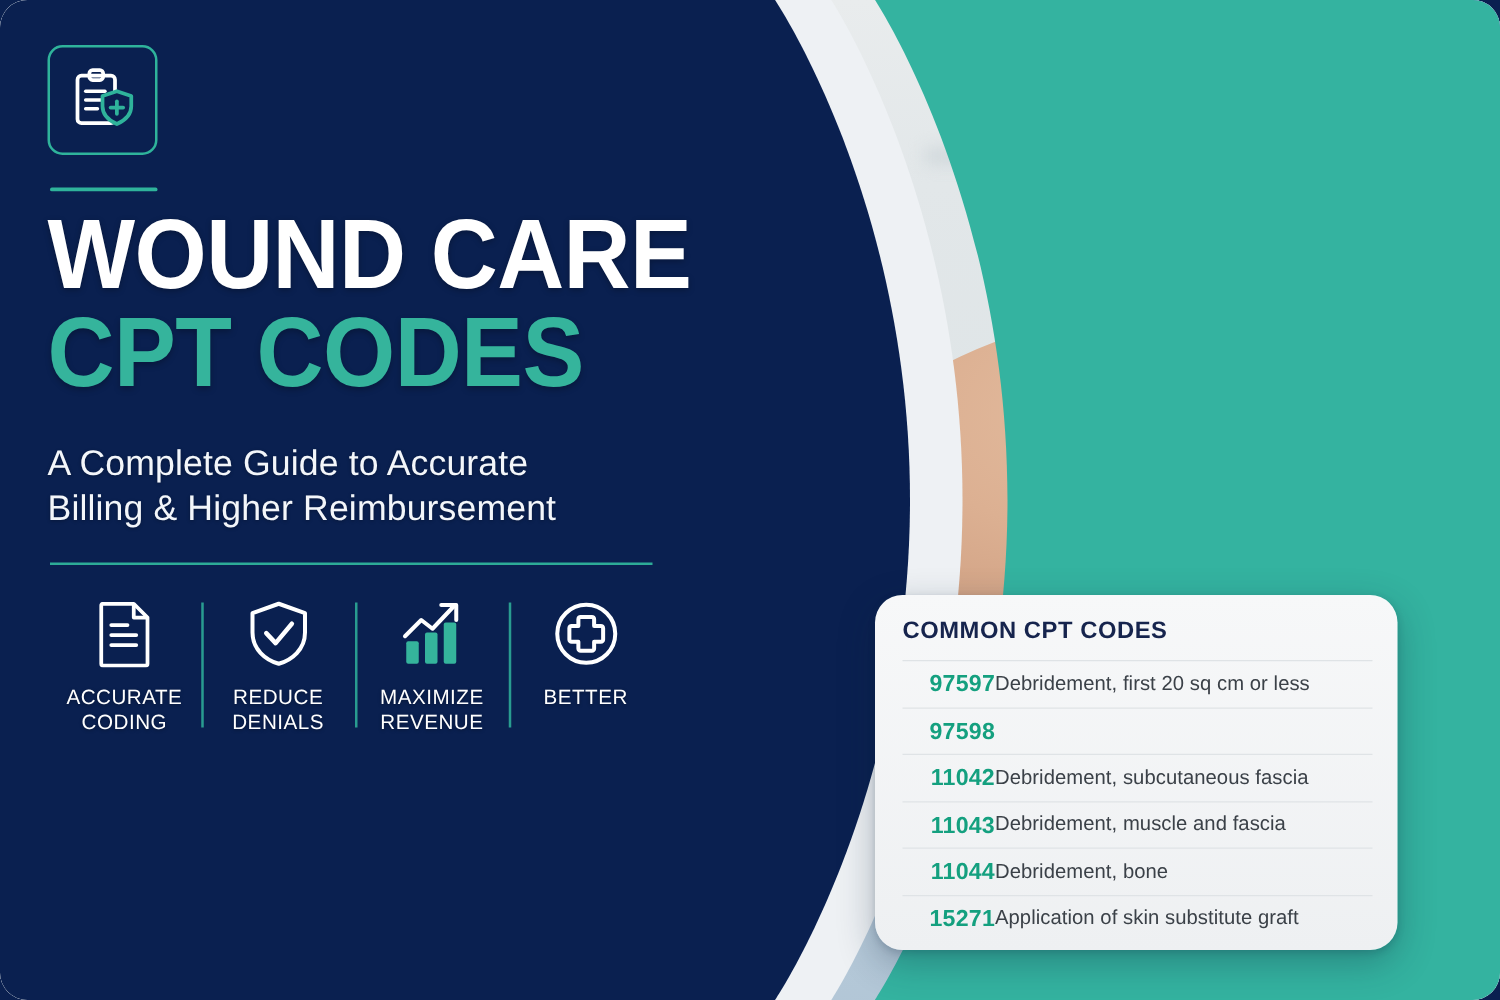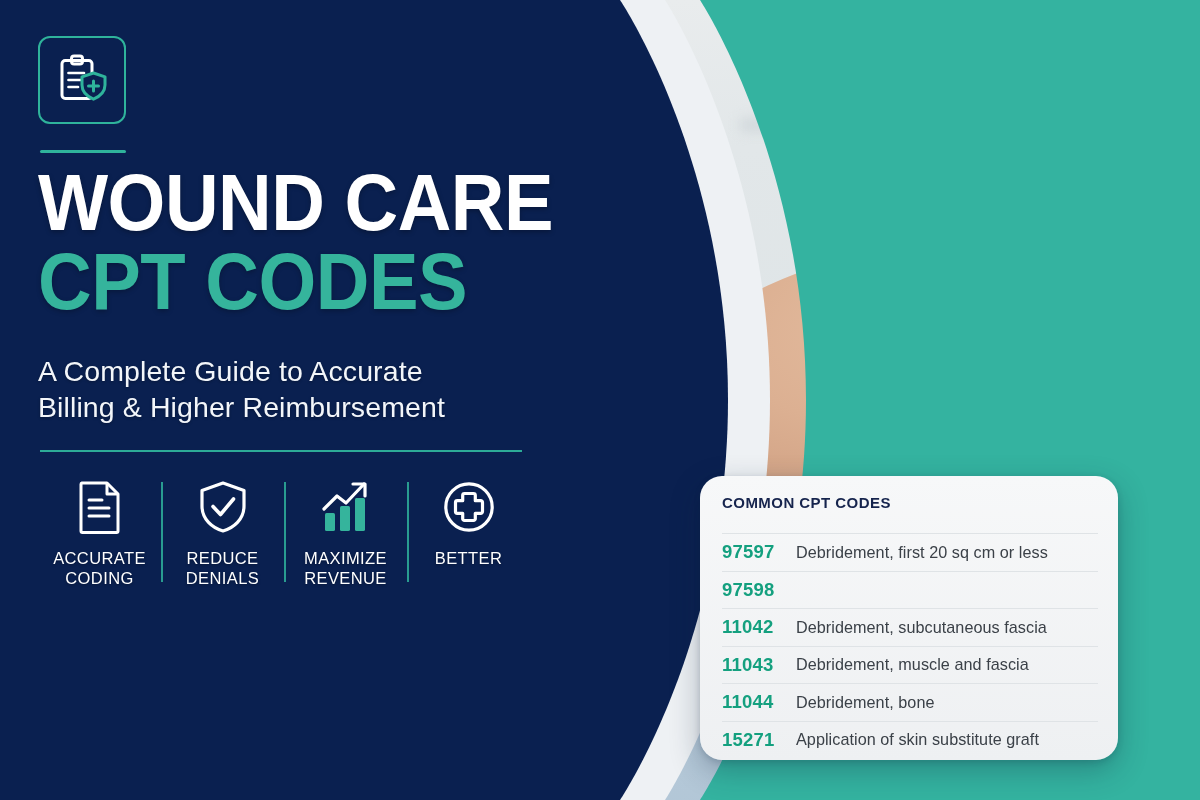--- a/index.html
+++ b/index.html
@@ -6,20 +6,21 @@
   * { margin:0; padding:0; box-sizing:border-box; }
   html,body {
     width:1200px; height:800px; overflow:hidden;
     background:#0a2050;
     font-family:"Liberation Sans", sans-serif;
     -webkit-font-smoothing:antialiased;
   }
   #poster {
     position:relative; width:1200px; height:800px; overflow:hidden;
     background:#eef1f4;
+    border-radius:22px;
   }
 
   
   .photo {
     position:absolute; inset:0;
     background:#cfd8de;
   }
   
   .photo .bg-wall {
     position:absolute; left:600px; top:0; width:600px; height:330px;
@@ -301,26 +302,27 @@
   
   .cpt-card {
     position:absolute; left:700px; top:476px; width:418px; height:284px;
     background:linear-gradient(180deg,#f7f8f9 0%, #eef0f2 100%);
     border-radius:22px;
     box-shadow:0 10px 30px rgba(15,35,60,.30), 0 2px 6px rgba(15,35,60,.16);
     padding:18px 20px 10px 22px;
     z-index:7;
   }
   .cpt-title {
-    font-size:15px; font-weight:700; color:#16244d;
-    letter-spacing:.45px; margin-bottom:22px;
+    font-size:19px; font-weight:700; color:#16244d;
+    letter-spacing:.45px; margin-bottom:12px;
   }
   .cpt-row {
     display:flex; align-items:center; height:37.5px;
     border-top:1px solid #dfe3e6;
+    text-align:right;
   }
   .cpt-row:first-of-type { border-top:1px solid #dfe3e6; }
   .cpt-code {
     width:74px; flex:0 0 74px;
     font-size:18.5px; font-weight:700; color:#14a07f;
     letter-spacing:.2px;
   }
   .cpt-desc {
     font-size:16.2px; color:#3b4148; font-weight:400; letter-spacing:.05px;
     white-space:nowrap;

